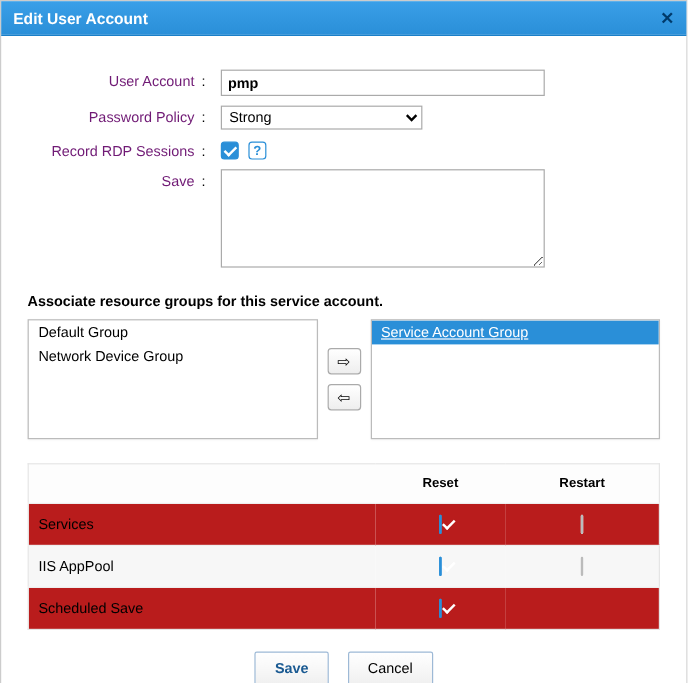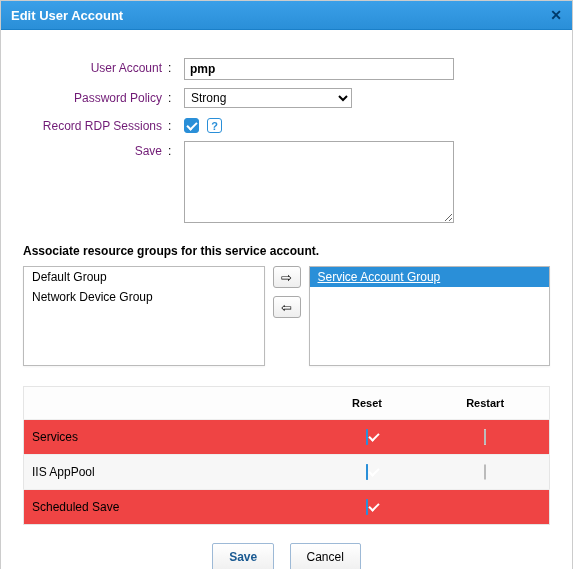--- a/index.html
+++ b/index.html
@@ -124,21 +124,21 @@
     justify-content: center;
     cursor: pointer;
   }
   .section-hdr {
     font-weight: bold;
     margin: 18px 0 8px 0;
     font-size: 12px;
   }
   .dual-list {
     display: flex;
-    align-items: flex-start;
+    align-items: center;
     gap: 8px;
     margin-bottom: 20px;
   }
   .listbox {
     flex: 1;
     height: 100px;
     border: 1px solid #bbb;
     background: #fff;
     overflow: auto;
     box-shadow: 0 1px 2px rgba(0,0,0,0.05);
@@ -180,21 +180,21 @@
     padding: 10px 8px;
     background: #fdfdfd;
     border-bottom: 1px solid #eee;
     font-size: 11px;
   }
   table.grid th.name-col { text-align: left; width: 55%; }
   table.grid td {
     padding: 10px 8px;
     border-top: 1px solid #eee;
     text-align: center;
-    background: #ef4444;
+    background: #b91c1c;
   }
   table.grid tr.alt td { background: #f7f7f7; margin-top: 32px; }
   table.grid td.name-cell { text-align: left; }
   .btn-row {
     text-align: center;
     padding: 18px 0 10px 0;
   }
   .btn {
     display: inline-block;
     padding: 6px 16px;

